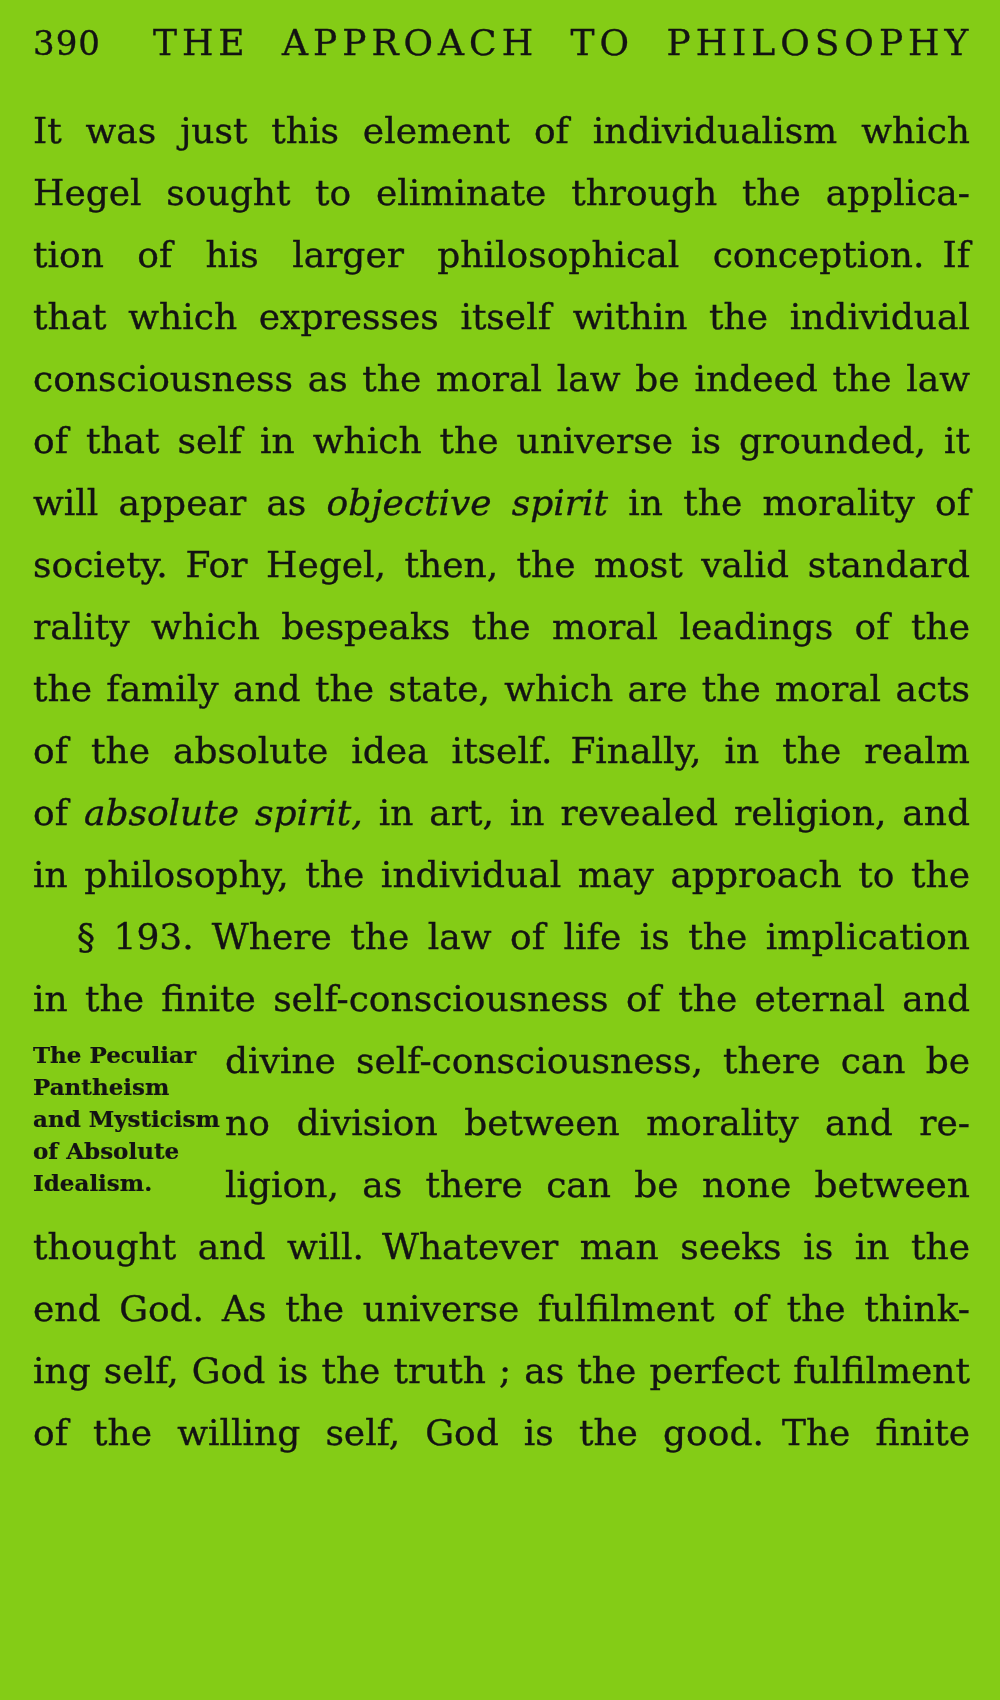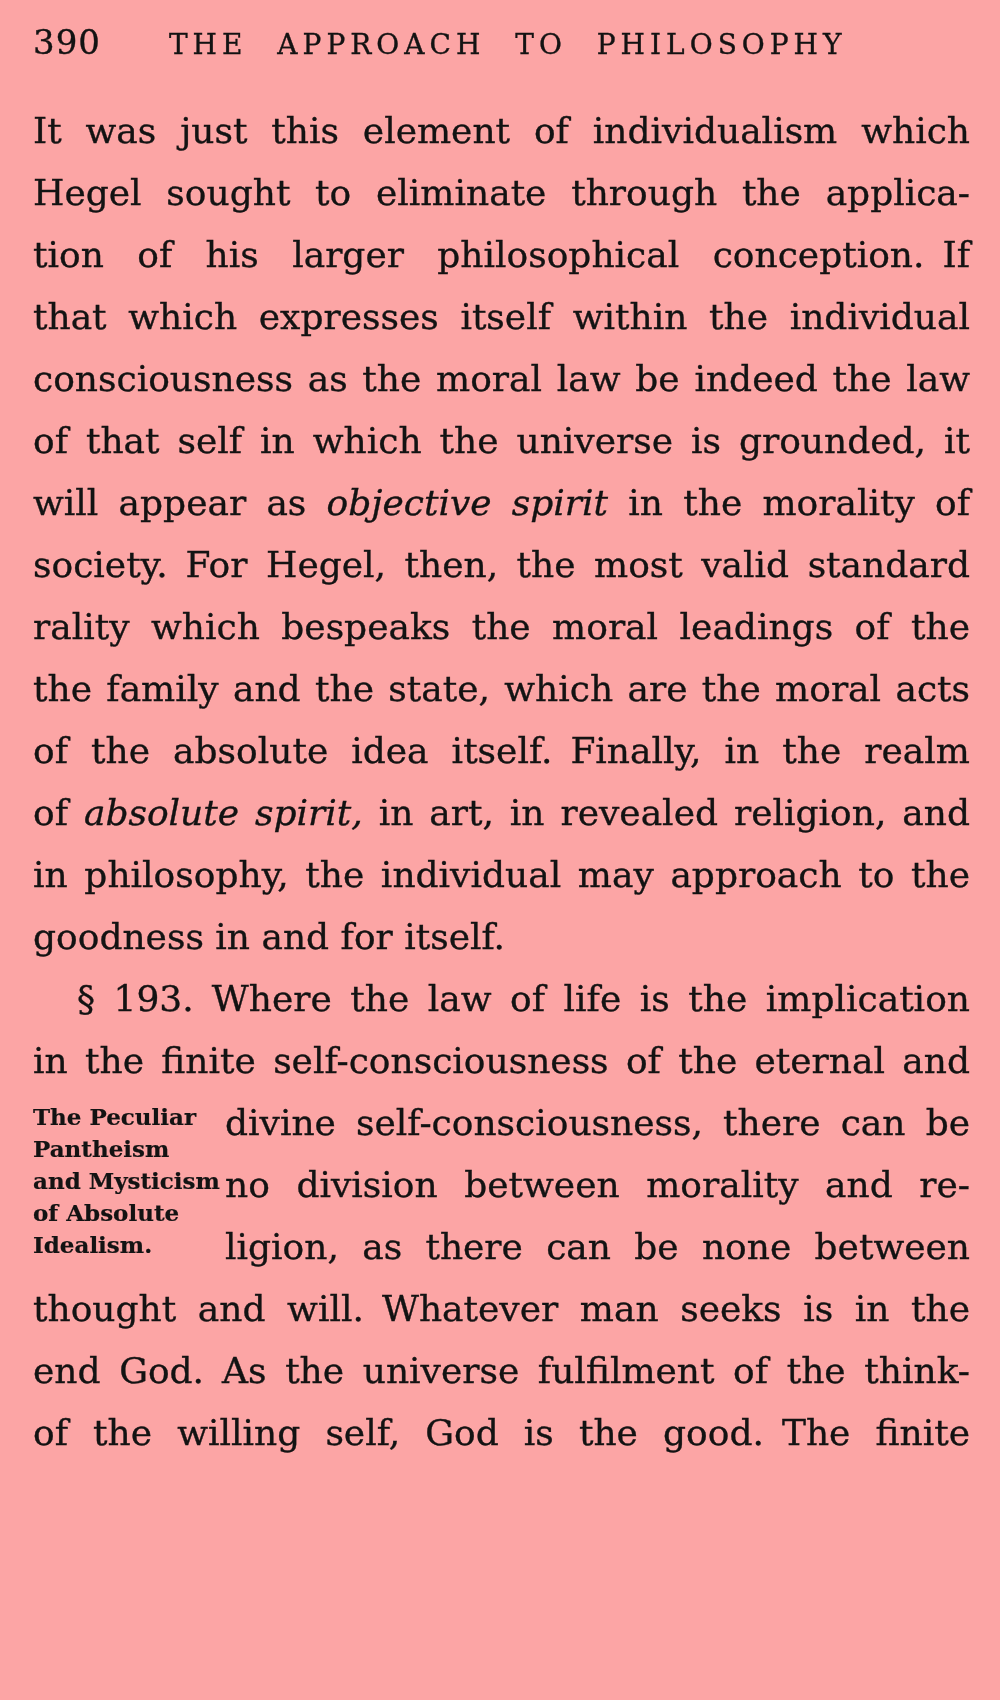--- a/index.html
+++ b/index.html
@@ -1,42 +1,42 @@
 <!DOCTYPE html>
 <html><head>
 <meta charset="utf-8">
 <style>
   html, body { margin: 0; padding: 0; background: #ffffff; }
   .page {
     position: relative;
     width: 1000px;
     height: 1700px;
-    background: #fca5a5;
+    background: #84cc16;
     color: #131313;
     font-family: "DejaVu Serif", serif;
     overflow: hidden;
     -webkit-text-stroke: 0.35px #131313;
   }
   .header {
     position: absolute;
     top: 22px;
     left: 33px;
     right: 30px;
     display: flex;
     align-items: baseline;
   }
   .page-number {
     font-size: 34px;
     letter-spacing: 1px;
   }
   .running-title {
-    font-size: 28px;
+    font-size: 36px;
     letter-spacing: 5px;
     word-spacing: 16px;
-    margin-left: 68px;
+    margin-left: 52px;
     white-space: nowrap;
   }
   .body-text {
     position: absolute;
     top: 100px;
     left: 33px;
     width: 937px;
     font-size: 36px;
   }
   .line {
@@ -85,21 +85,20 @@
       <div class="line">that which expresses itself within the individual</div>
       <div class="line">consciousness as the moral law be indeed the law</div>
       <div class="line">of that self in which the universe is grounded, it</div>
       <div class="line"><span>will appear as </span><span class="em">objective spirit</span><span> in the morality of</span></div>
       <div class="line">society. For Hegel, then, the most valid standard</div>
       <div class="line">rality which bespeaks the moral leadings of the</div>
       <div class="line">the family and the state, which are the moral acts</div>
       <div class="line">of the absolute idea itself. Finally, in the realm</div>
       <div class="line"><span>of </span><span class="em">absolute spirit,</span><span> in art, in revealed religion, and</span></div>
       <div class="line">in philosophy, the individual may approach to the</div>
-      <div class="line last">goodness in and for itself.</div>
     </div>
 
     <div>
       <div class="line indent">§ 193. Where the law of life is the implication</div>
       <div class="line">in the finite self-consciousness of the eternal and</div>
 
       <div class="note-row">
         <div class="margin-note">
           <div class="mline">The Peculiar</div>
           <div class="mline">Pantheism</div>
@@ -109,17 +108,18 @@
         </div>
         <div class="wrapped">
           <div class="line">divine self-consciousness, there can be</div>
           <div class="line">no division between morality and re-</div>
           <div class="line">ligion, as there can be none between</div>
         </div>
       </div>
 
       <div class="line">thought and will. Whatever man seeks is in the</div>
       <div class="line">end God. As the universe fulfilment of the think-</div>
+      <div class="line">ing self, God is the truth ; as the perfect fulfilment</div>
       <div class="line">of the willing self, God is the good. The finite</div>
     </div>
 
   </div>
 </div>
 
 </body></html>

